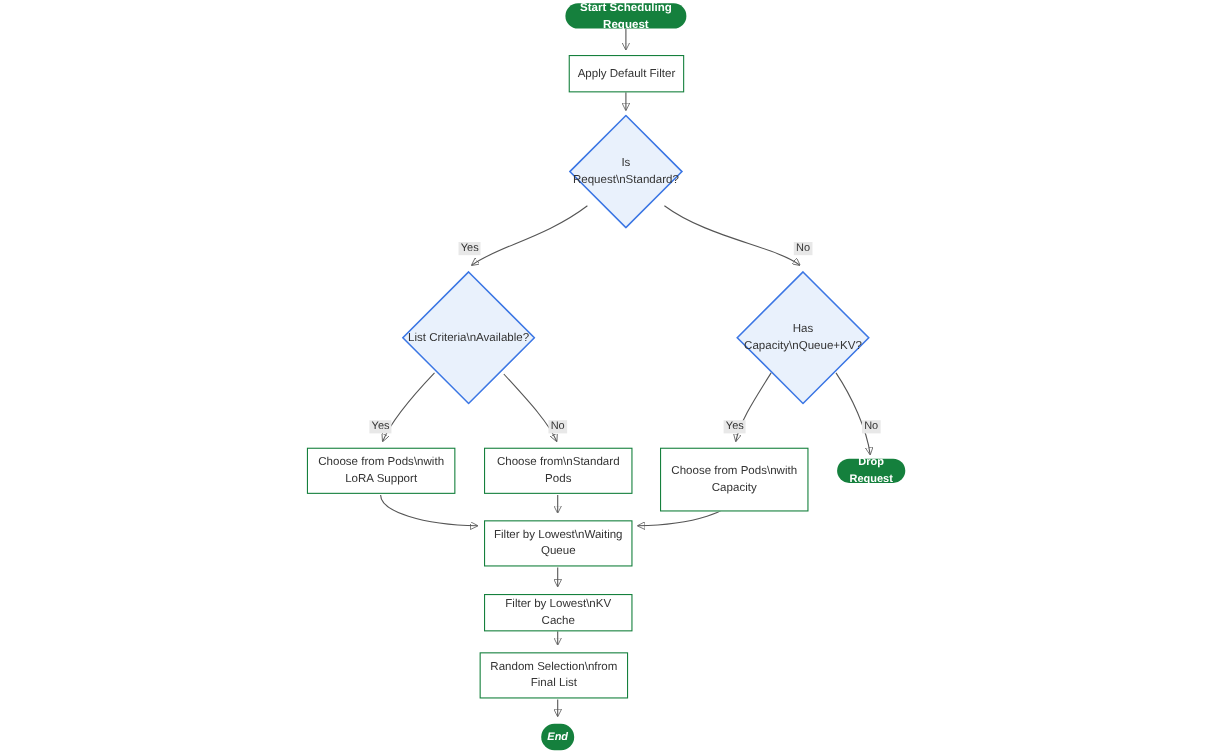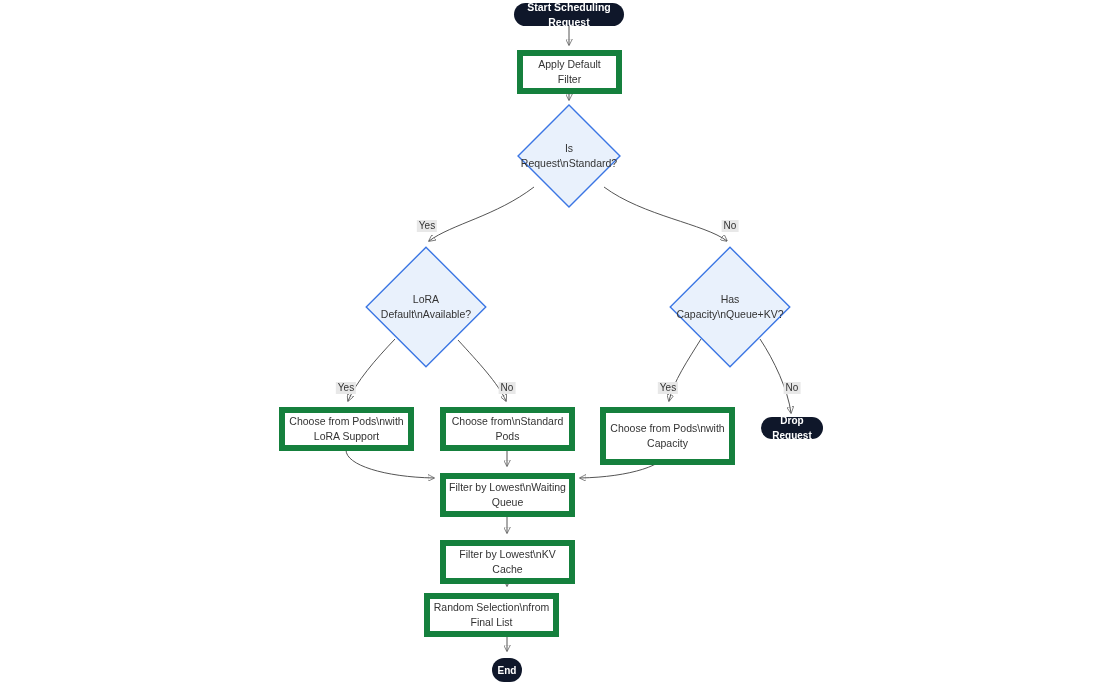--- a/index.html
+++ b/index.html
@@ -32,25 +32,25 @@
     display: flex;
     align-items: center;
     justify-content: center;
     text-align: center;
     color: #333333;
     font-size: 10.5px;
     line-height: 15px;
   }
   .rect {
     background: #ffffff;
-    border: 6px solid #15803d;
+    border: 1px solid #15803d;
     padding: 16px 3px;
   }
   .pill {
-    background: #0f172a;
+    background: #15803d;
     color: #ffffff;
     font-weight: 600;
     border-radius: 12px;
     padding: 0 4px;
   }
   .diamond { background: transparent; }
   .diamond .dshape {
     position: absolute;
     left: 0; top: 0;
     width: 100%; height: 100%;
@@ -116,21 +116,21 @@
     <svg class="dshape" viewBox="0 0 100 100" preserveAspectRatio="none" xmlns="http://www.w3.org/2000/svg">
       <polygon points="50,1 99,50 50,99 1,50"></polygon>
     </svg>
     <span class="label">Is Request\nStandard?</span>
   </div>
 
   <div class="node diamond" style="left:365px;top:246px;width:122px;height:122px;">
     <svg class="dshape" viewBox="0 0 100 100" preserveAspectRatio="none" xmlns="http://www.w3.org/2000/svg">
       <polygon points="50,1 99,50 50,99 1,50"></polygon>
     </svg>
-    <span class="label">LoRA Default\nAvailable?</span>
+    <span class="label">List Criteria\nAvailable?</span>
   </div>
 
   <div class="node diamond" style="left:669px;top:246px;width:122px;height:122px;">
     <svg class="dshape" viewBox="0 0 100 100" preserveAspectRatio="none" xmlns="http://www.w3.org/2000/svg">
       <polygon points="50,1 99,50 50,99 1,50"></polygon>
     </svg>
     <span class="label">Has Capacity\nQueue+KV?</span>
   </div>
 
   <div class="node rect" style="left:279px;top:407px;width:135px;height:42px;">
@@ -150,25 +150,25 @@
   </div>
 
   <div class="node rect" style="left:440px;top:473px;width:135px;height:42px;">
     <span class="label">Filter by Lowest\nWaiting Queue</span>
   </div>
 
   <div class="node rect" style="left:440px;top:540px;width:135px;height:29px;">
     <span class="label">Filter by Lowest\nKV Cache</span>
   </div>
 
-  <div class="node rect" style="left:424px;top:593px;width:135px;height:42px;">
+  <div class="node rect" style="left:436px;top:593px;width:135px;height:42px;">
     <span class="label">Random Selection\nfrom Final List</span>
   </div>
 
-  <div class="node pill" style="left:492px;top:658px;width:30px;height:24px;font-size:10px;">
+  <div class="node pill" style="left:492px;top:658px;width:30px;height:24px;font-size:10px;font-style:italic;">
     <span class="label">End</span>
   </div>
 
   <div class="edge-chip" style="left:427px;top:226px;">Yes</div>
   <div class="edge-chip" style="left:730px;top:226px;">No</div>
   <div class="edge-chip" style="left:346px;top:388px;">Yes</div>
   <div class="edge-chip" style="left:507px;top:388px;">No</div>
   <div class="edge-chip" style="left:668px;top:388px;">Yes</div>
   <div class="edge-chip" style="left:792px;top:388px;">No</div>
 

